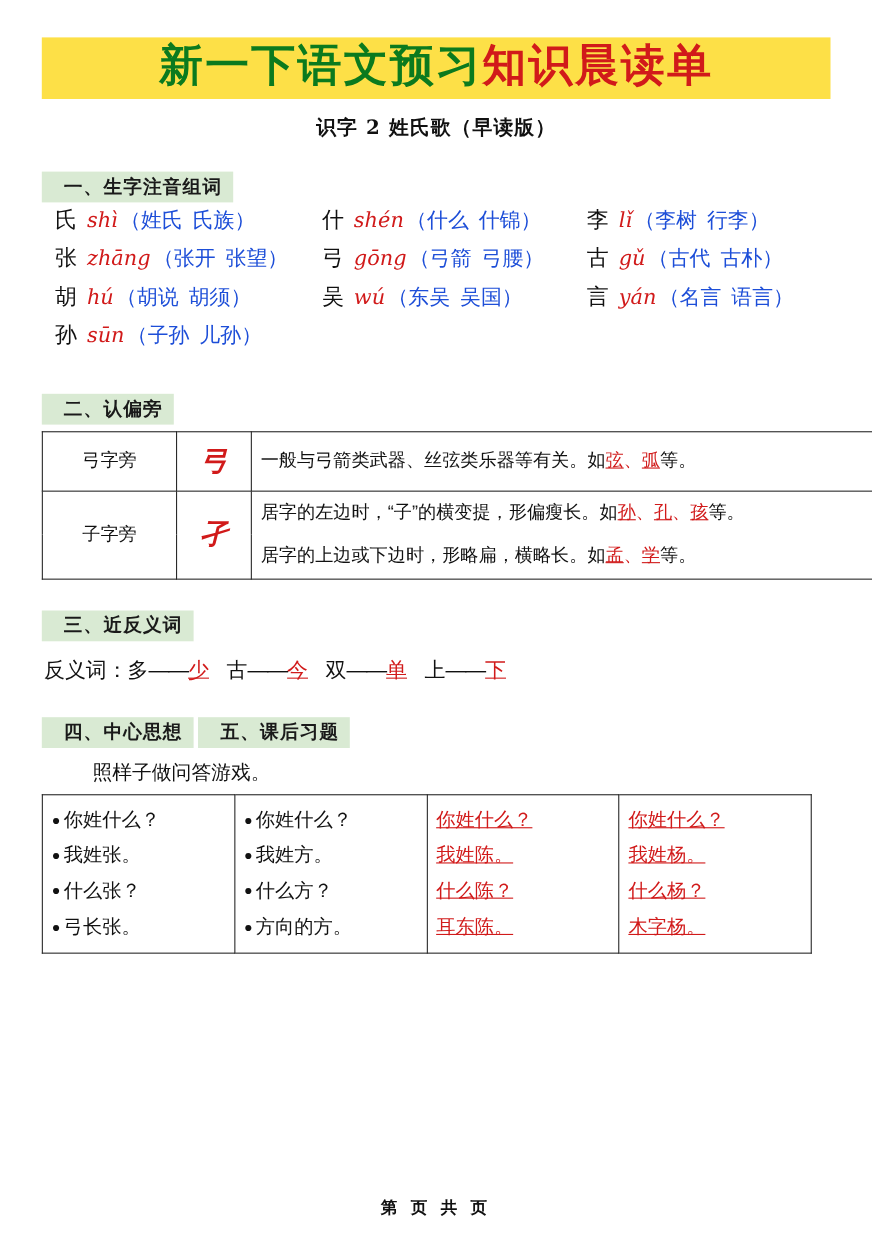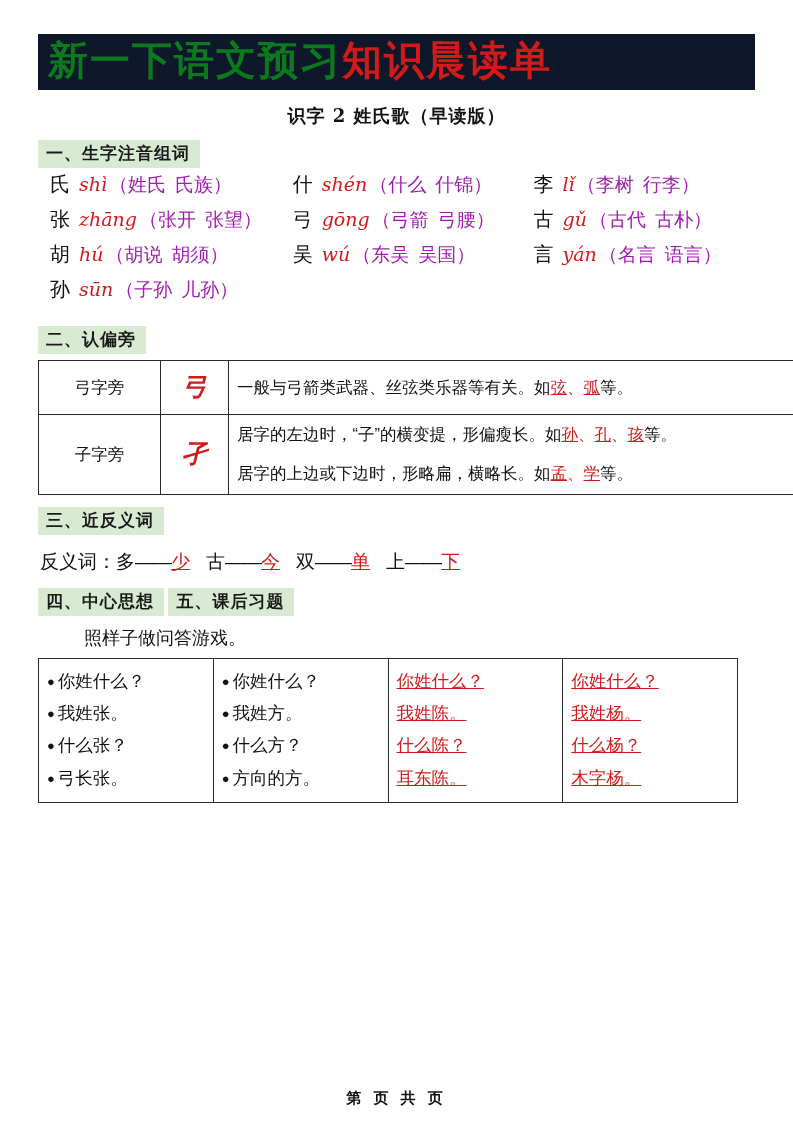--- a/index.html
+++ b/index.html
@@ -14,23 +14,23 @@
   }
   .page {
     position: relative;
     width: 793px;
     height: 1122px;
     padding: 34px 38px 0 38px;
   }
 
   
   .title-band {
-    background: #0f172a;
+    background: #fde047;
     padding: 6px 10px 10px 10px;
-    text-align: left;
+    text-align: center;
     line-height: 1;
   }
   .title-band .t1 {
     font-family: "DejaVu Serif", serif;
     font-weight: bold;
     font-size: 40px;
     color: #0b7a1e;
     letter-spacing: 2px;
   }
   .title-band .t2 {
@@ -50,22 +50,22 @@
     letter-spacing: 1px;
   }
 
   
   .sec-head {
     display: inline-block;
     background: #d9ead3;
     color: #1a1a1a;
     font-size: 17px;
     font-weight: bold;
-    padding: 2px 10px 3px 8px;
-    margin-top: 12px;
+    padding: 2px 10px 3px 20px;
+    margin-top: 28px;
     margin-bottom: 6px;
     letter-spacing: 1px;
   }
 
   
   .words { margin-left: 12px; }
   .wrow {
     display: flex;
     font-size: 19px;
     line-height: 1.0;
@@ -81,21 +81,21 @@
   .wcell.c3 { width: 230px; }
   .hz { color: #111; font-size: 20px; }
   .py {
     color: #d11a1a;
     font-style: italic;
     font-family: "DejaVu Serif", serif;
     font-size: 19px;
     margin-left: 9px;
     margin-right: 2px;
   }
-  .grp { color: #a21caf; font-size: 19px; }
+  .grp { color: #1d4ed8; font-size: 19px; }
   .grp .sp { display: inline-block; width: 9px; }
 
   
   table.grid {
     border-collapse: collapse;
     width: 788px;
     table-layout: fixed;
   }
   table.grid td {
     border: 1px solid #2a2a2a;

